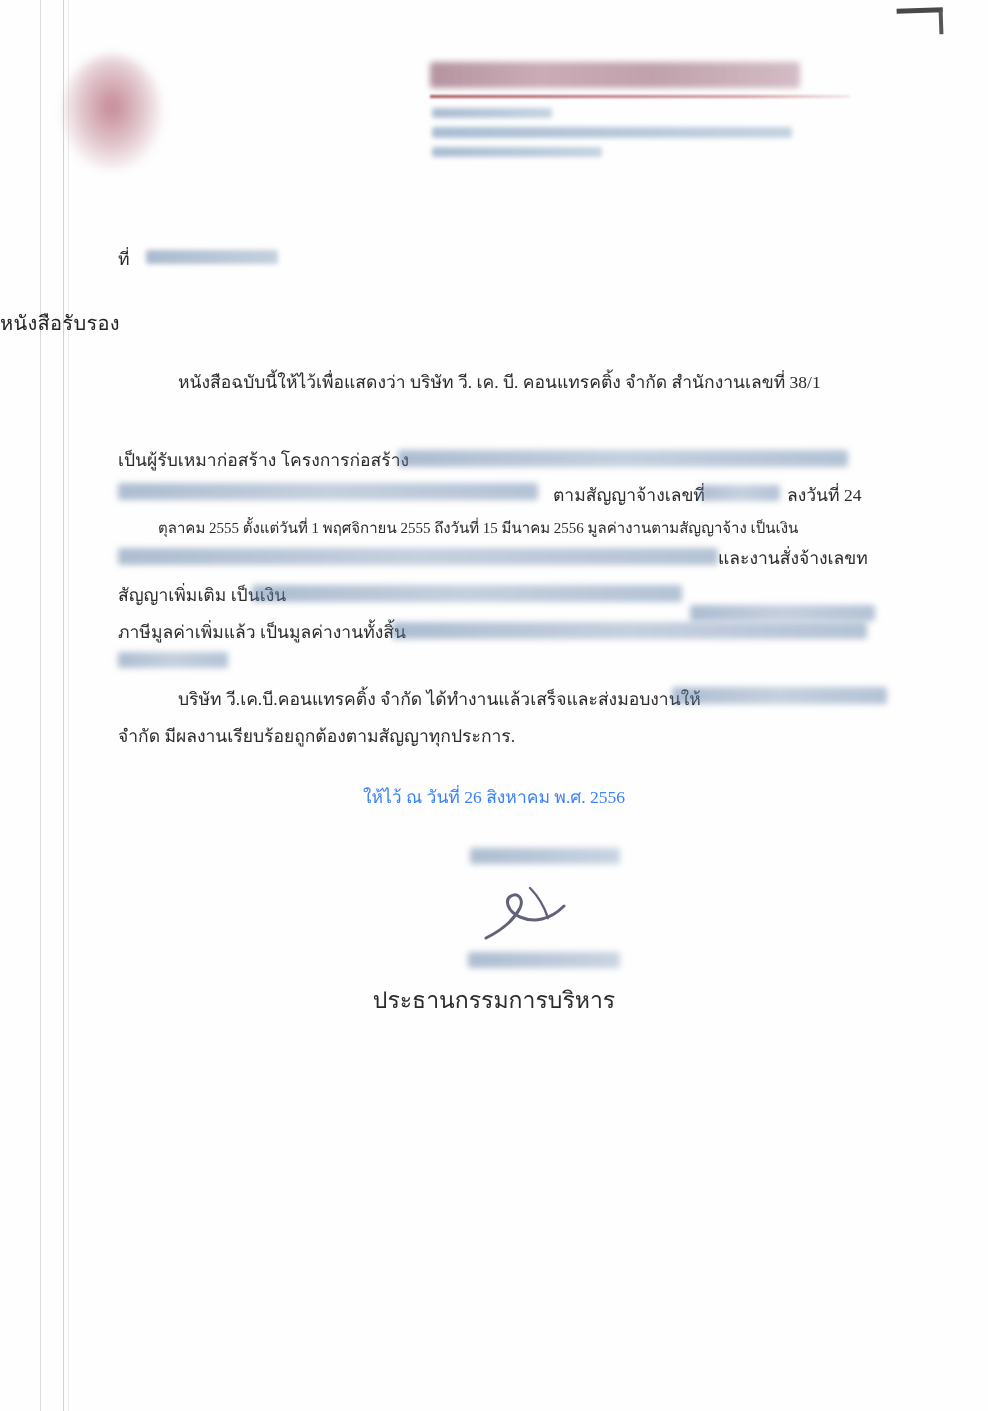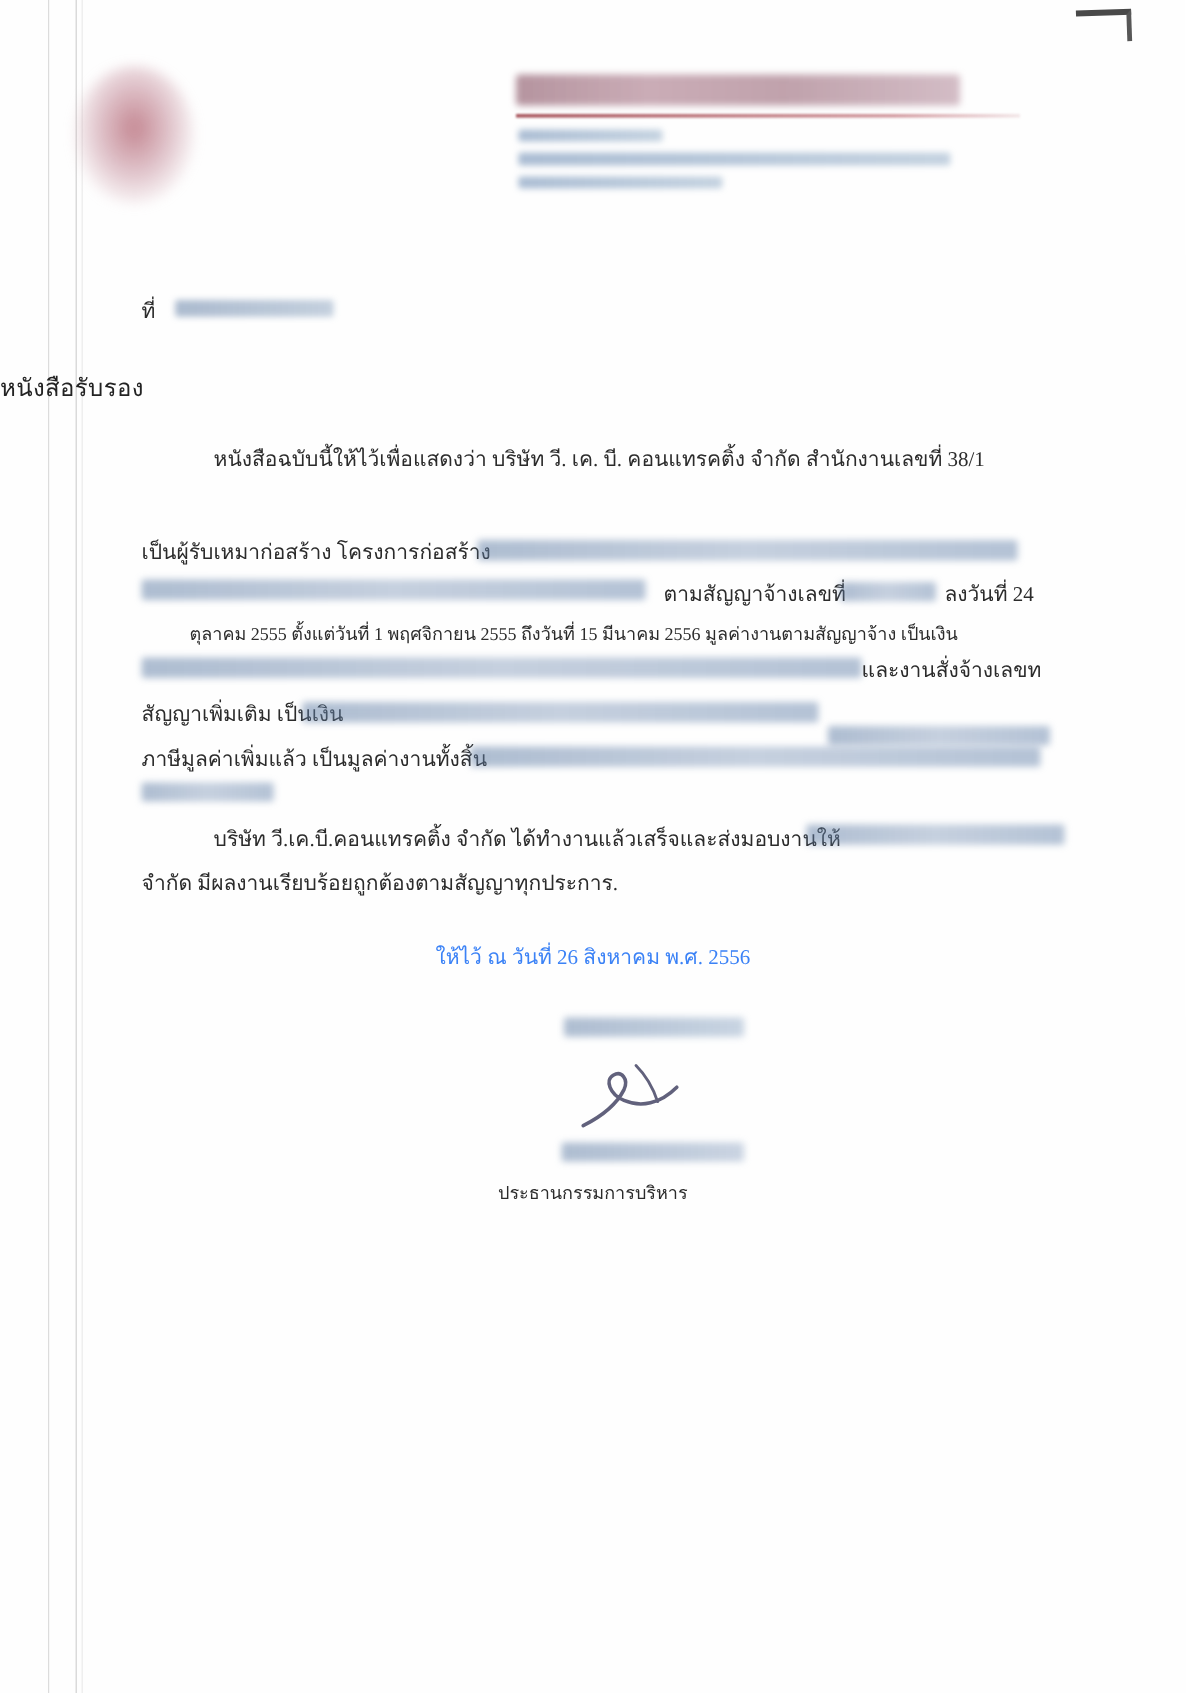--- a/index.html
+++ b/index.html
@@ -158,21 +158,21 @@
     filter: blur(3px);
     border-radius: 2px;
   }
   .position-line {
     position: absolute;
     left: 0;
     right: 0;
     top: 982px;
     text-align: center;
     font-family: Liberation Sans, sans-serif;
-    font-size: 15px;
+    font-size: 23px;
     color: #2b2b2b;
   }
   .date-line {
     position: absolute;
     left: 0;
     right: 0;
     top: 783px;
     text-align: center;
     font-family: "Liberation Serif", serif;
     font-size: 17.5px;

